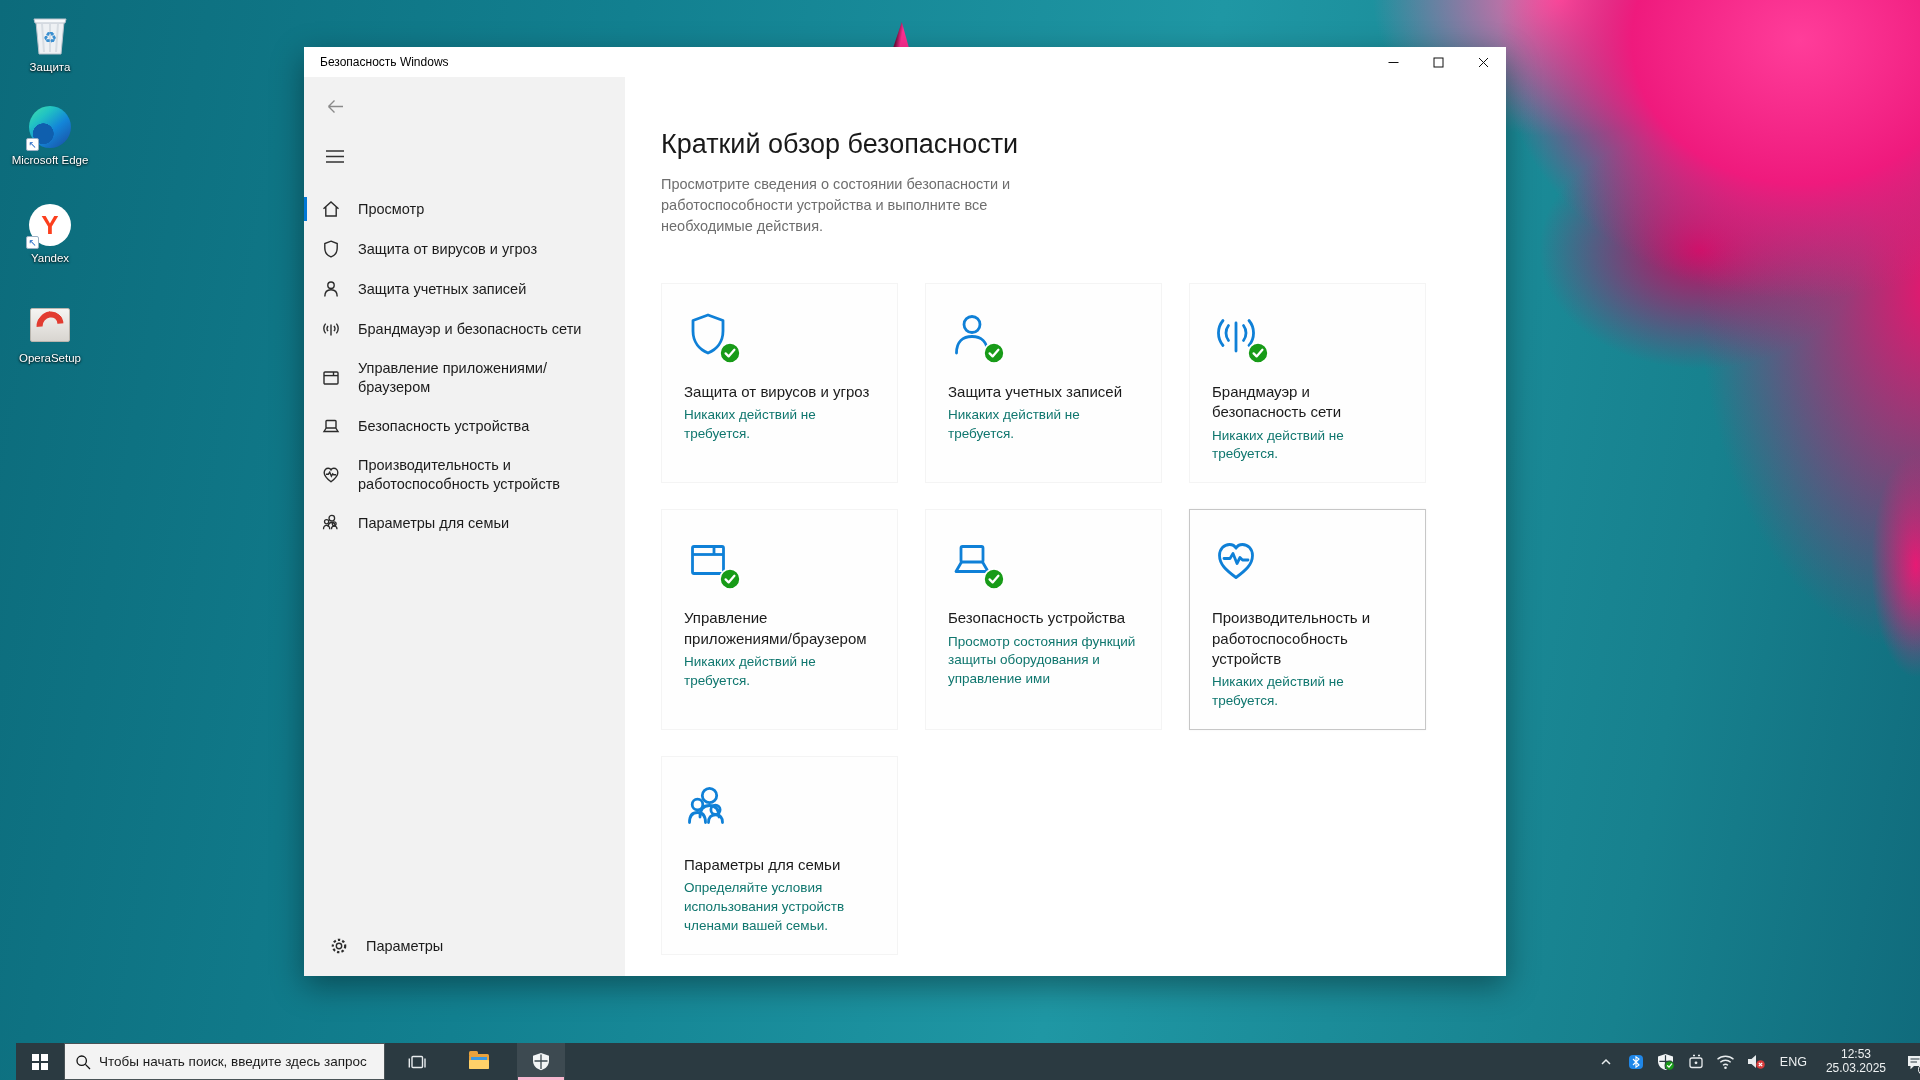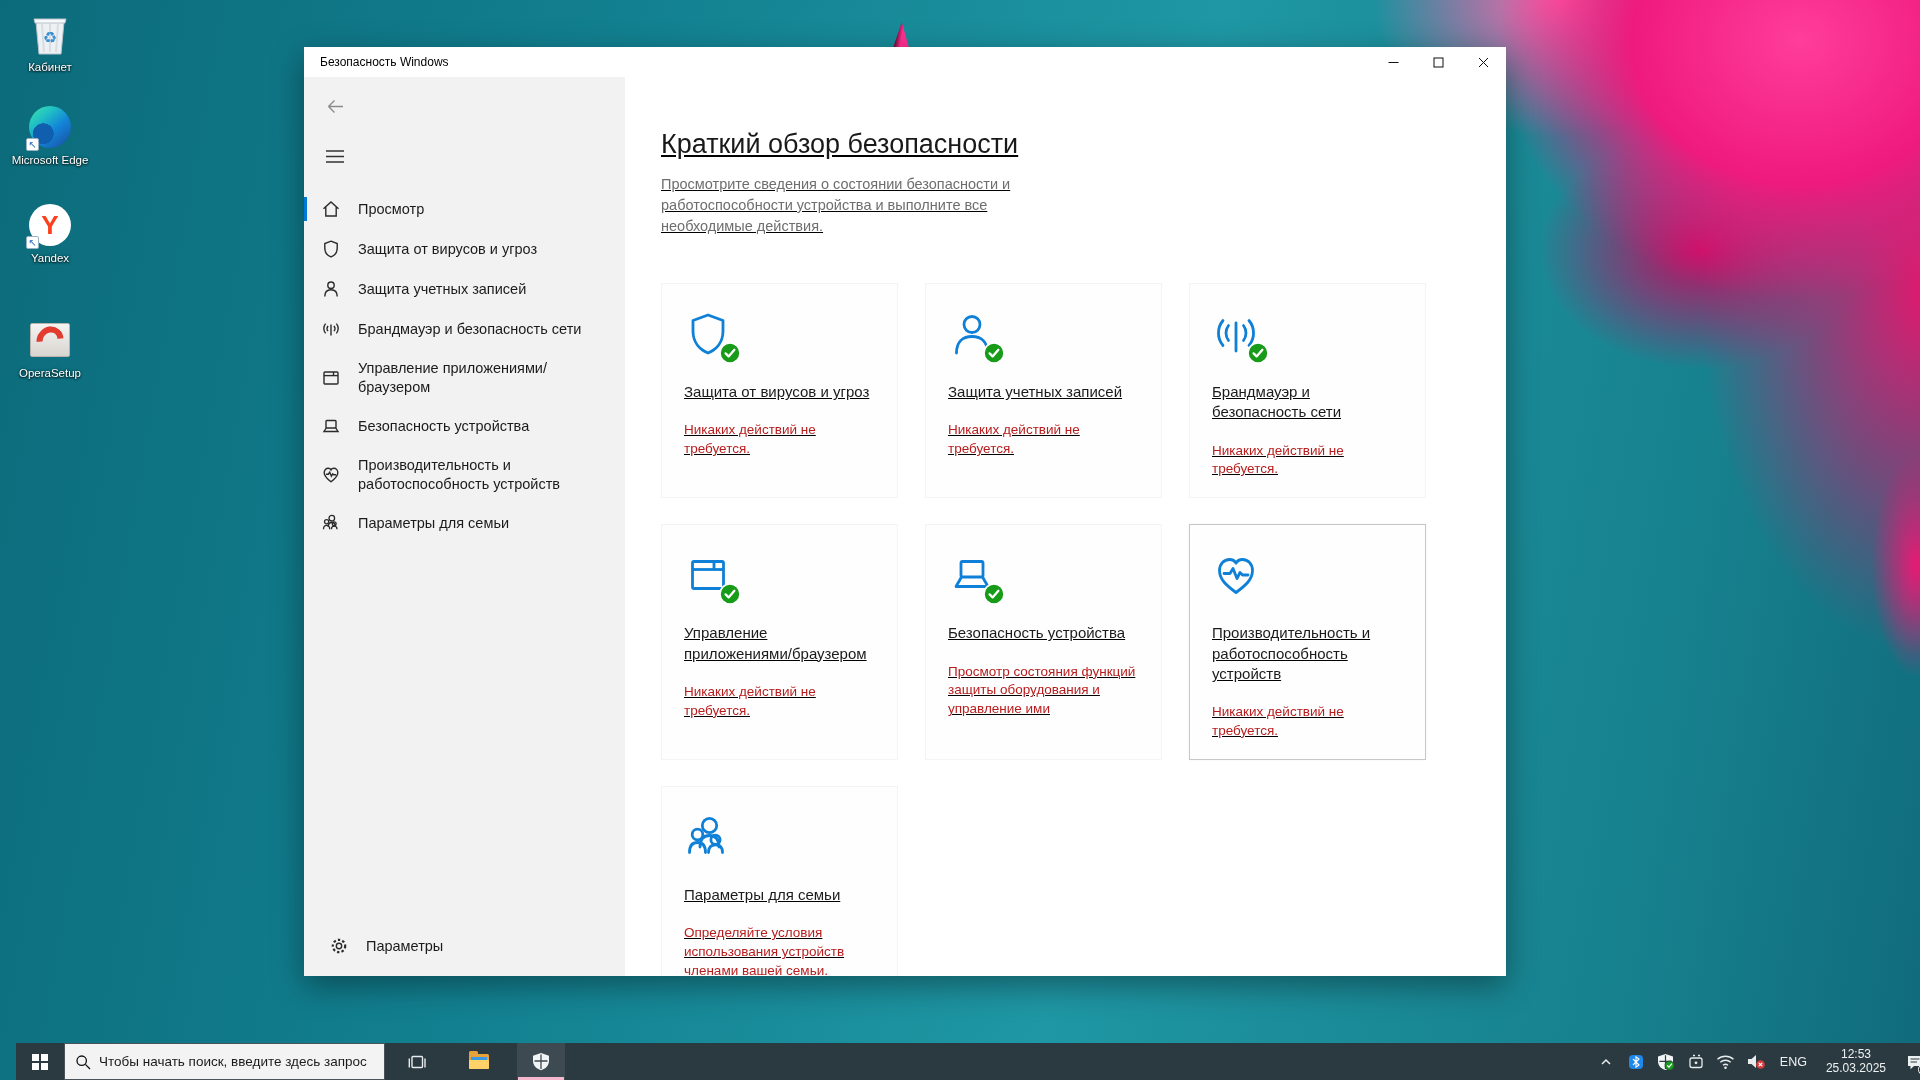--- a/index.html
+++ b/index.html
@@ -64,33 +64,33 @@
   .nav-item .accent-bar { position:absolute; left:0; top:8px; bottom:8px; width:3px;
     background:#0078d7; }
   .nav-ico { width:20px; height:20px; flex:0 0 auto; display:flex; align-items:center;
     justify-content:center; }
   .nav-label { line-height:1.28; }
   .settings-item { position:absolute; bottom:10px; left:8px; right:0; display:flex;
     align-items:center; gap:17px; padding:10px 12px 10px 17px; font-size:14.5px;
     color:#1b1b1b; cursor:pointer; }
 
   
-  .content { flex:1; background:#fff; padding:52px 0 0 36px; overflow:hidden;text-decoration:underline; }
+  .content { flex:1; background:#fff; padding:52px 0 0 36px; overflow:hidden; }
   .content h1 { font-size:27px; font-weight:300; color:#191919; }
   .content .sub { margin-top:14px; width:392px; font-size:14.5px; line-height:1.45;
     color:#6e6e6e; }
   .grid { margin-top:46px; display:grid; grid-template-columns:repeat(3,237px);
     gap:26px 27px; grid-auto-rows:minmax(186px,auto); }
   .tile { background:#fefefe; border:1px solid #f4f4f4; padding:26px 20px 18px 22px;
     cursor:pointer; }
   .tile.hl { border:1px solid #c7c7c7; box-shadow:0 0 2px rgba(0,0,0,.06); }
   .tile-ico { position:relative; width:48px; height:48px; margin-bottom:24px; }
   .check { position:absolute; right:-9px; bottom:-6px; width:22px; height:22px; }
   .tile-title { font-size:15px; color:#1b1b1b; line-height:1.35; }
-  .tile-status { margin-top:19px; font-size:13.5px; color:#b91c1c; line-height:1.4; }
+  .tile-status { margin-top:4px; font-size:13.5px; color:#0f766e; line-height:1.4; }
 
   
   .taskbar { position:absolute; left:16px; bottom:0; width:1920px; height:37px;
     background:#2b3a41; display:flex; align-items:stretch; }
   .tb-item { width:48px; display:flex; align-items:center; justify-content:center;
     border:none; background:transparent; cursor:pointer; position:relative; }
   .tb-item.active { background:#3d4a51; }
   .tb-item.active .underline { position:absolute; bottom:0; left:1px; right:1px;
     height:3px; background:#f7b7cf; }
   .searchbox { width:321px; background:#f3f3f3; border:1px solid #4a5357;
@@ -128,40 +128,40 @@
 
   <div class="dicon" style="top:12px">
     <div class="dicon-img">
       <svg width="40" height="44" viewBox="0 0 40 44">
         <path d="M6 10 L9 42 H31 L34 10 Z" fill="#eef1f4" stroke="#b9c2cc" stroke-width="1"></path>
         <path d="M4 7 H36 L35 11 H5 Z" fill="#f7f9fb" stroke="#b9c2cc" stroke-width="1"></path>
         <path d="M12 12 L14 40 M20 12 V40 M28 12 L26 40" stroke="#d7dde3" stroke-width="2"></path>
         <text x="20" y="31" text-anchor="middle" font-size="16" fill="#3a8fd0">♻</text>
       </svg>
     </div>
-    <div class="dicon-label">Кабинет</div>
+    <div class="dicon-label">Защита</div>
   </div>
 
   <div class="dicon" style="top:105px">
     <div class="dicon-img">
       <div class="edge-logo"></div>
       <span class="shortcut-badge">↗</span>
     </div>
     <div class="dicon-label">Microsoft Edge</div>
   </div>
 
   <div class="dicon" style="top:203px">
     <div class="dicon-img">
       <div class="yandex-logo">Y</div>
       <span class="shortcut-badge">↗</span>
     </div>
     <div class="dicon-label">Yandex</div>
   </div>
 
-  <div class="dicon" style="top:318px">
+  <div class="dicon" style="top:303px">
     <div class="dicon-img">
       <div class="opera-box">
           <div class="opera-arc"></div>
         </div>
     </div>
     <div class="dicon-label">OperaSetup</div>
   </div>
 
   <div class="win">
     <div class="titlebar">

